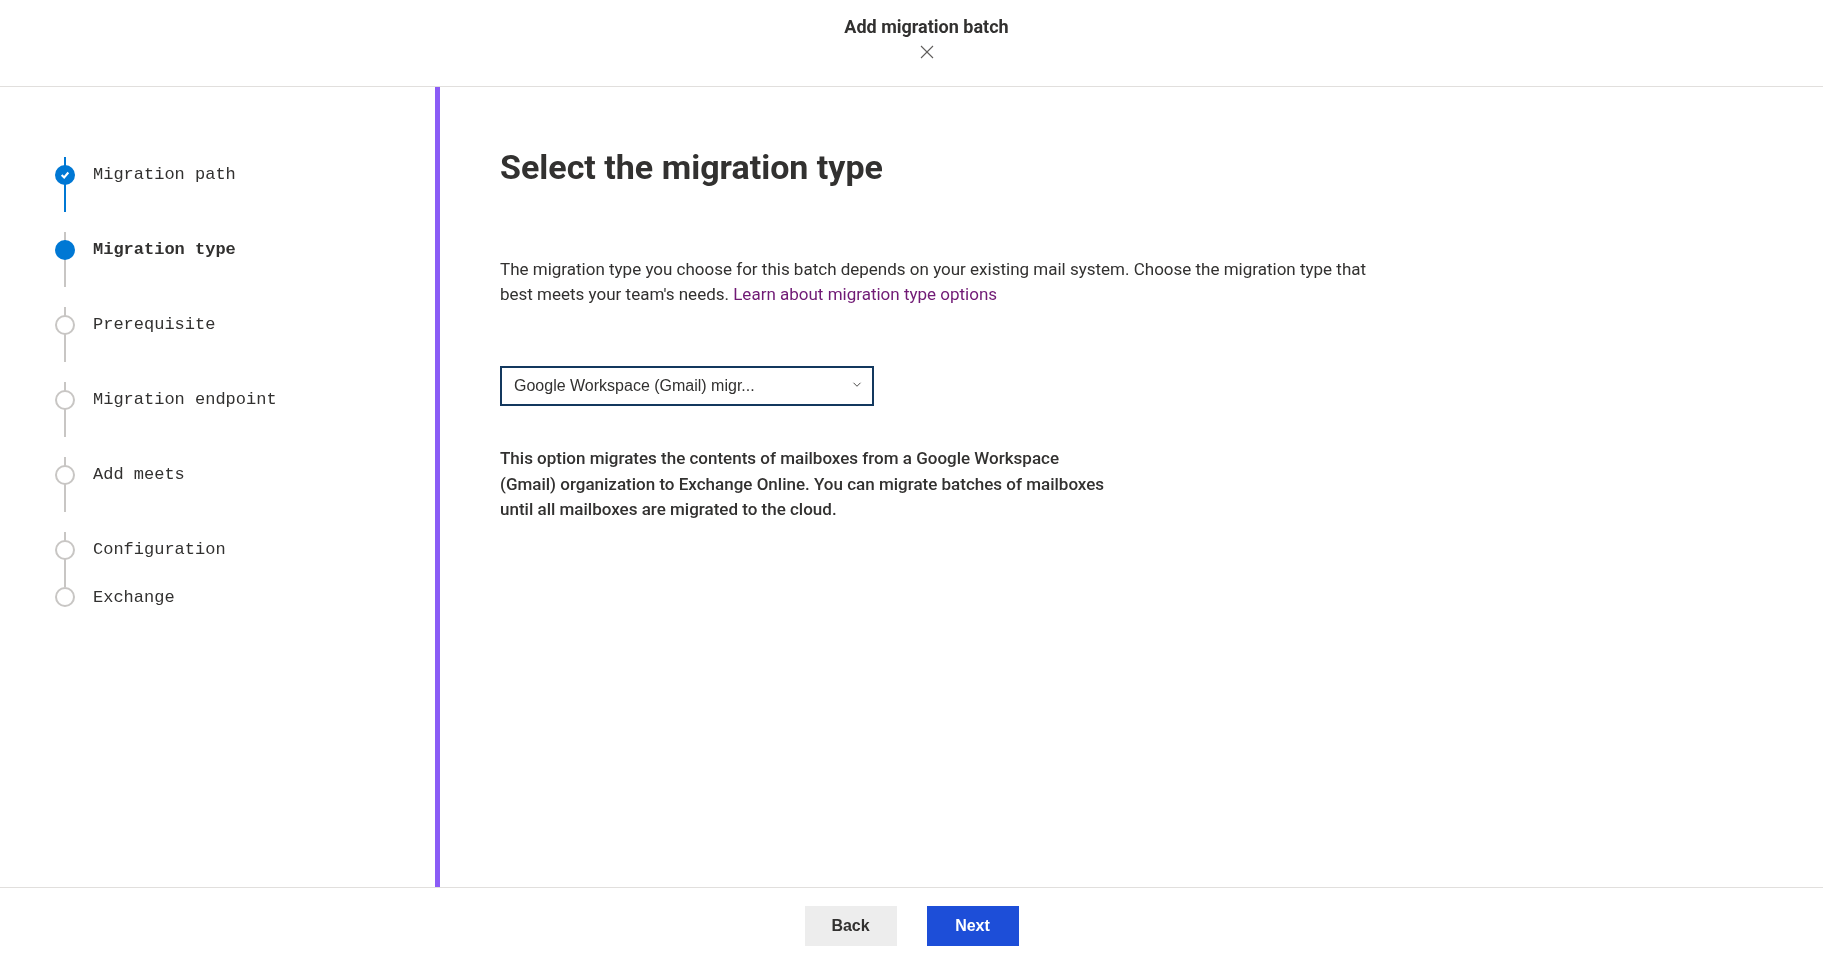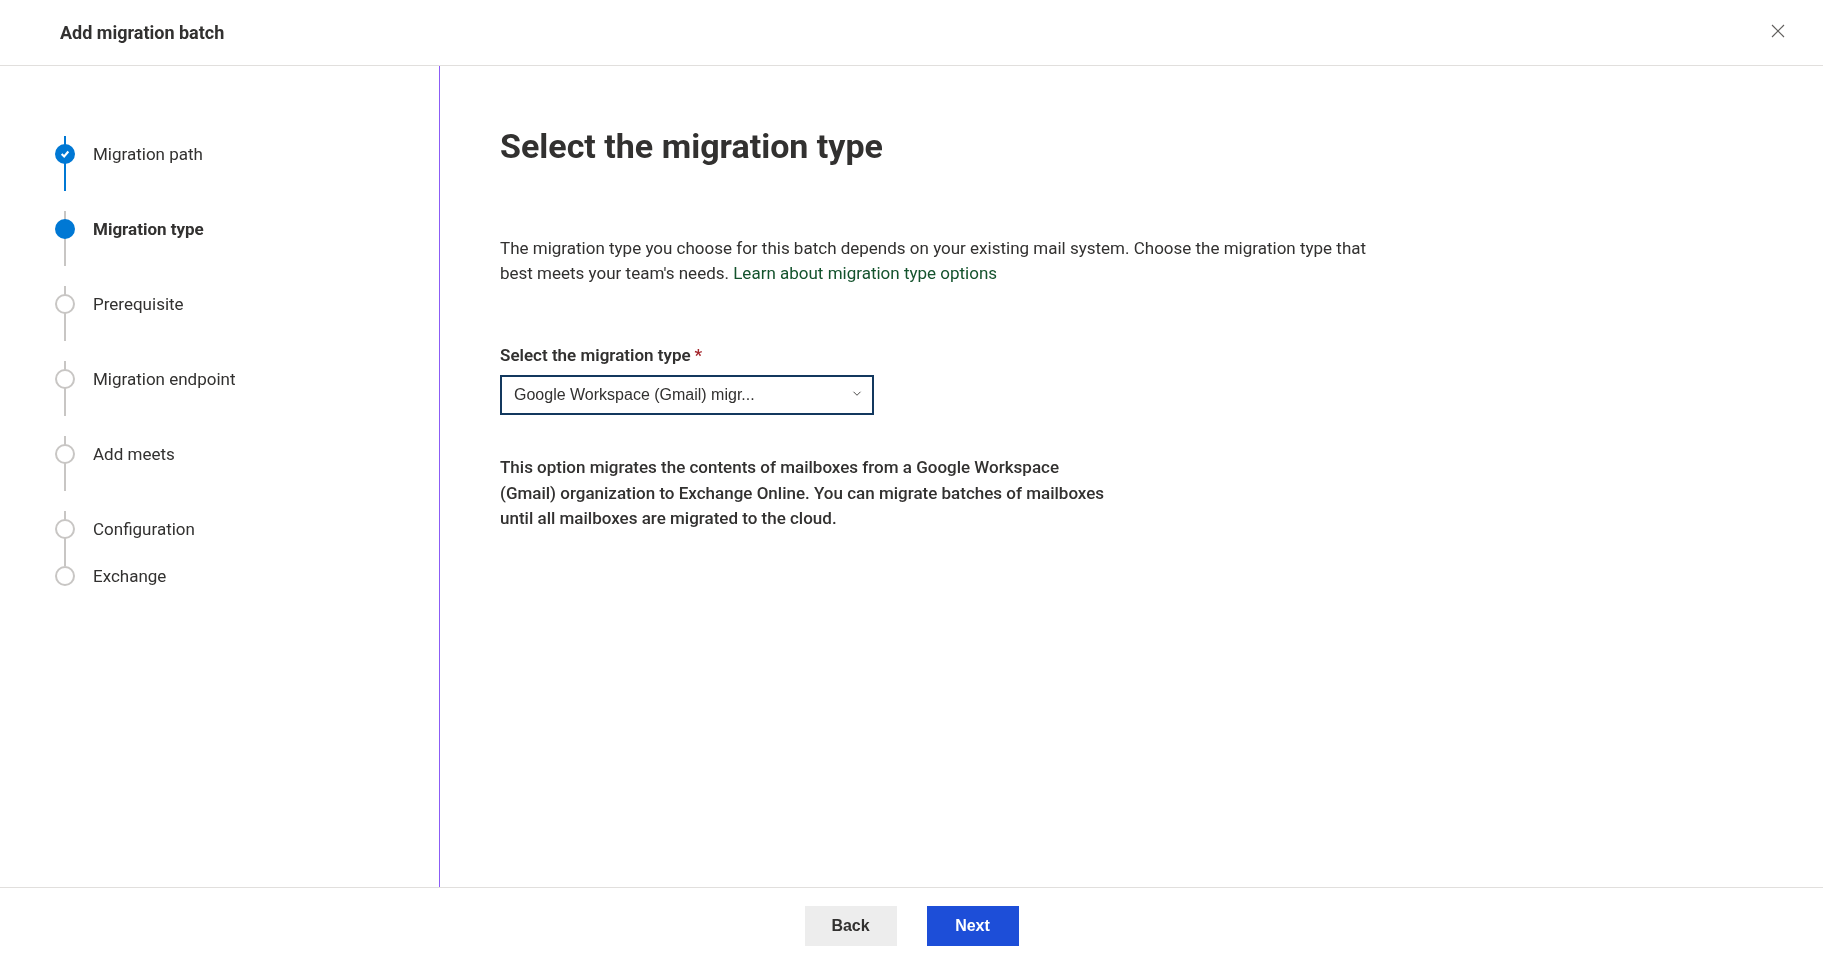--- a/index.html
+++ b/index.html
@@ -1,39 +1,39 @@
 <!DOCTYPE html>
 <html><head>
 <meta charset="utf-8">
 <style>
   * { box-sizing: border-box; margin: 0; padding: 0; }
   html, body { height: 100%; font-family: "Segoe UI", -apple-system, BlinkMacSystemFont, Roboto, "Helvetica Neue", sans-serif; color: #323130; background:#fff; }
   .page { display:flex; flex-direction:column; height:100vh; }
-  .header { display:flex; align-items:center; justify-content:space-between; padding:16px 30px 16px 60px; border-bottom:1px solid #e1dfdd; }
+  .header { display:flex; align-items:center; justify-content:space-between; padding:16px 30px 16px 60px; border-bottom:1px solid #e1dfdd;flex-direction:column; }
   .header-title { font-size:18px; font-weight:700; }
   .close-btn { background:none; border:none; cursor:pointer; padding:6px; }
   .close-btn svg { width:18px; height:18px; stroke:#605e5c; }
   .body { flex:1; display:flex; overflow:hidden; }
-  .sidebar { width:440px; border-right:1px solid #8b5cf6; padding:50px 30px 30px 55px; }
+  .sidebar { width:440px; border-right:5px solid #8b5cf6; padding:50px 30px 30px 55px;font-family:Liberation Mono, monospace; }
   .steps { list-style:none; }
   .step { display:flex; align-items:center; position:relative; height:75px; }
   .step:last-child { height:auto; }
   .step-line { position:absolute; left:9px; top:20px; width:2px; height:55px; background:#c8c6c4; }
   .step.completed .step-line { background:#0078d4; }
   .step.current .step-line { background:#c8c6c4; }
   .step-circle { width:20px; height:20px; border-radius:50%; background:#fff; border:2px solid #c8c6c4; display:flex; align-items:center; justify-content:center; flex-shrink:0; z-index:1; }
   .step.completed .step-circle { background:#0078d4; border-color:#0078d4; }
   .step.current .step-circle { background:#0078d4; border-color:#0078d4; }
   .step-check { width:10px; height:10px; stroke:#fff; stroke-width:2.5; fill:none; }
   .step-label { margin-left:18px; font-size:17px; color:#323130; }
   .step.current .step-label { font-weight:700; }
   .main { flex:1; padding:60px 80px 30px 60px; overflow:auto; }
   .main-title { font-size:34px; font-weight:700; margin-bottom:70px; }
   .intro { font-size:17px; line-height:1.45; max-width:880px; margin-bottom:60px; }
-  .intro a { color:#14532d; text-decoration:none; }
+  .intro a { color:#701a75; text-decoration:none; }
   .field-label { font-size:17px; font-weight:600; margin-bottom:10px; display:block; }
   .req { color:#a4262c; margin-left:4px; }
   .select-wrap { position:relative; width:374px; margin-bottom:40px; }
   .select-box { width:100%; height:40px; border:2px solid #13385e; background:#fff; padding:0 36px 0 12px; font-size:16px; text-align:left; cursor:pointer; white-space:nowrap; overflow:hidden; text-overflow:ellipsis; color:#323130; }
   .select-caret { position:absolute; right:10px; top:50%; transform:translateY(-50%); pointer-events:none; }
   .select-caret svg { width:14px; height:14px; stroke:#323130; }
   .description { font-size:17px; line-height:1.5; max-width:610px; font-weight:500; }
   .footer { border-top:1px solid #e1dfdd; padding:18px 0; display:flex; justify-content:center; gap:30px; }
   .btn { min-width:92px; height:40px; font-size:16px; border:none; cursor:pointer; font-weight:600; }
   .btn-secondary { background:#ededed; color:#323130; }
@@ -95,23 +95,20 @@
           <span class="step-label">Exchange</span>
         </li>
       </ul>
     </nav>
 
     <main class="main">
       <h1 class="main-title">Select the migration type</h1>
       <p class="intro">
         <span>The migration type you choose for this batch depends on your existing mail system. Choose the migration type that best meets your team's needs. </span><a href="#">Learn about migration type options</a>
       </p>
-      <label class="field-label">
-        <span>Select the migration type</span><span class="req">*</span>
-      </label>
       <div class="select-wrap">
         <button class="select-box">Google Workspace (Gmail) migr...</button>
         <span class="select-caret">
           <svg viewBox="0 0 24 24" fill="none" stroke-width="1.5">
               <polyline points="6,9 12,15 18,9"></polyline>
             </svg>
         </span>
       </div>
       <p class="description">This option migrates the contents of mailboxes from a Google Workspace (Gmail) organization to Exchange Online. You can migrate batches of mailboxes until all mailboxes are migrated to the cloud.</p>
     </main>

